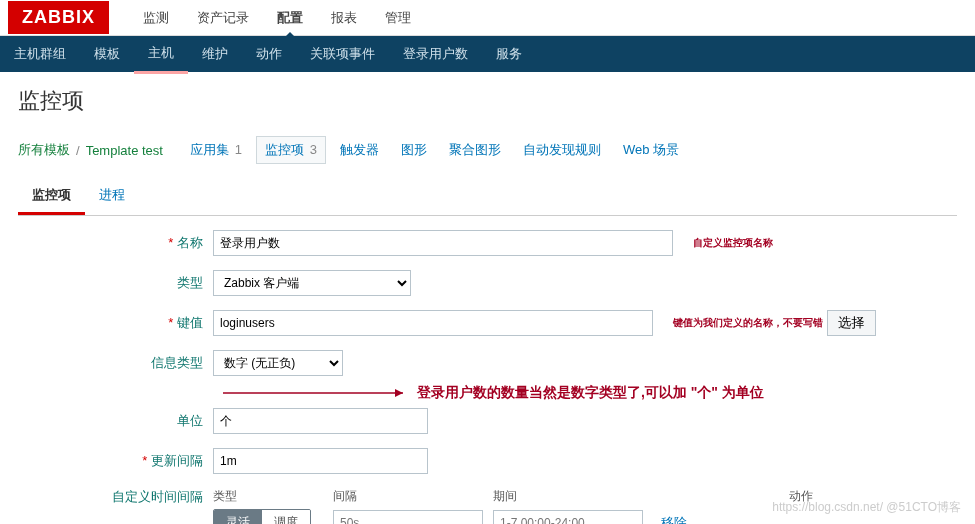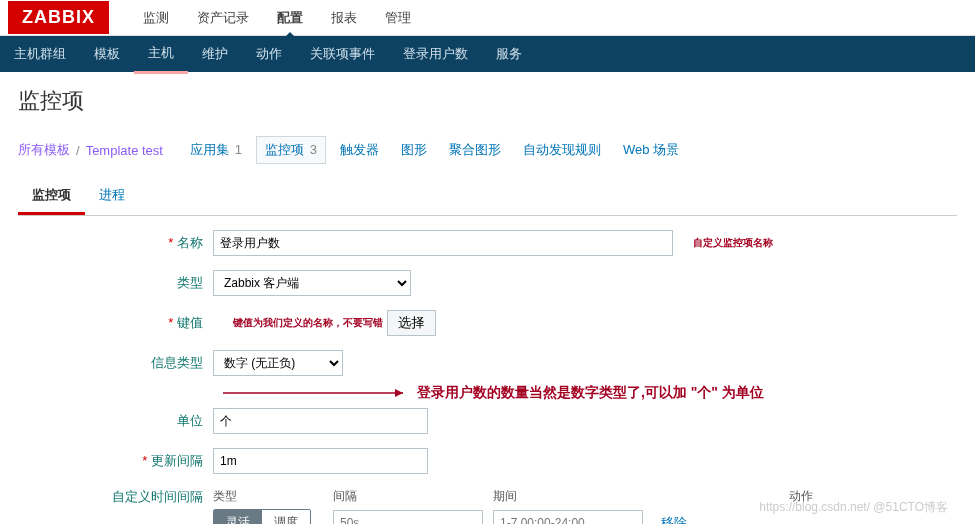--- a/index.html
+++ b/index.html
@@ -12,21 +12,21 @@
     .main-nav-item.active { font-weight: bold; }
     .main-nav-item.active::after { content: ""; position: absolute; bottom: -1px; left: 50%; transform: translateX(-50%); border: 6px solid transparent; border-bottom-color: #0e4262; }
     
     .sub-bar { background: #0e4262; display: flex; height: 36px; align-items: center; padding-left: 0; }
     .sub-nav-item { color: #cfe0ea; padding: 9px 14px; cursor: pointer; font-size: 13px; }
     .sub-underline { border-bottom: 3px solid #fca5a5; }
     
     .page-title { font-size: 22px; color: #333; padding: 14px 18px; }
     
     .breadcrumb-tabs { padding: 6px 18px; display: flex; align-items: center; gap: 6px; color: #0275b8; flex-wrap: wrap; }
-    .bc-link { color: #8b5cf6; cursor: pointer; }
+    .bc-link { color: #15803d; cursor: pointer; }
     .bc-sep { color: #888; }
     .bc-item { padding: 4px 8px; cursor: pointer; }
     .bc-count { color: #888; margin-left: 2px; }
     .bc-item.active { border: 1px solid #cfd8dc; background: #f7f9fa; color: #0275b8; }
     
     .inner-tabs { margin: 8px 18px 0; border-bottom: 1px solid #ccc; display: flex; }
     .inner-tab { padding: 8px 14px; color: #0275b8; cursor: pointer; }
     .inner-tab.active { border-bottom: 3px solid #d40000; color: #333; font-weight: bold; }
     
     .form { padding: 14px 18px; }
@@ -50,21 +50,21 @@
     .col-type { width: 120px; }
     .col-int { width: 150px; }
     .col-period { margin-left: 10px; width: 260px; }
     .col-action { width: 60px; text-align: right; }
     .interval-row { display: flex; align-items: center; }
     .seg { display: inline-flex; border: 1px solid #6a7a85; border-radius: 2px; overflow: hidden; }
     .seg-btn { padding: 4px 12px; background: #fff; cursor: pointer; color: #555; font-size: 12px; }
     .seg-btn.active { background: #6a7a85; color: #fff; }
     .remove-link { color: #0275b8; cursor: pointer; margin-left: 18px; }
     
-    .watermark { position: fixed; right: 27px; bottom: 8px; color: #ccc; font-size: 12px; }
+    .watermark { position: fixed; right: 14px; bottom: 8px; color: #ccc; font-size: 12px; }
     
     svg.arrow-svg { vertical-align: middle; }
   </style>
 </head>
 <body>
 
 <div class="top-bar">
   <div class="logo">ZABBIX</div>
   <div class="main-nav">
     <div class="main-nav-item">监测</div>
@@ -117,20 +117,21 @@
 
   <div class="form-row">
     <div class="form-label">类型</div>
     <select class="form-input w-select">
       <option>Zabbix 客户端</option>
     </select>
   </div>
 
   <div class="form-row">
     <div class="form-label req">键值</div>
+    <input class="form-input w-key" value="loginusers" style="">
     <span class="anno">键值为我们定义的名称，不要写错</span>
     <button class="btn">选择</button>
   </div>
 
   <div class="form-row">
     <div class="form-label">信息类型</div>
     <select class="form-input" style="width:130px">
       <option>数字 (无正负)</option>
     </select>
   </div>

